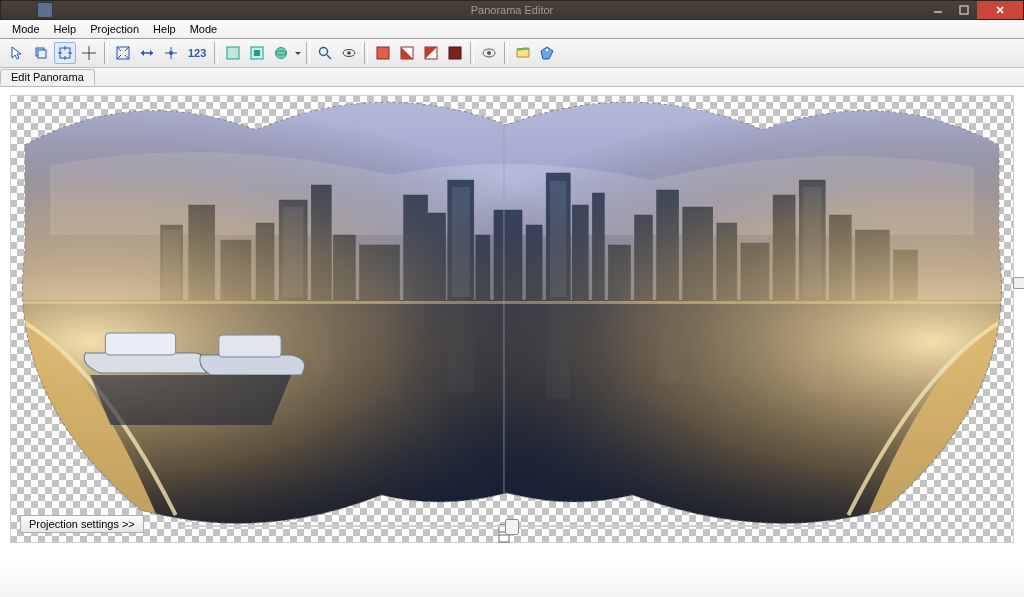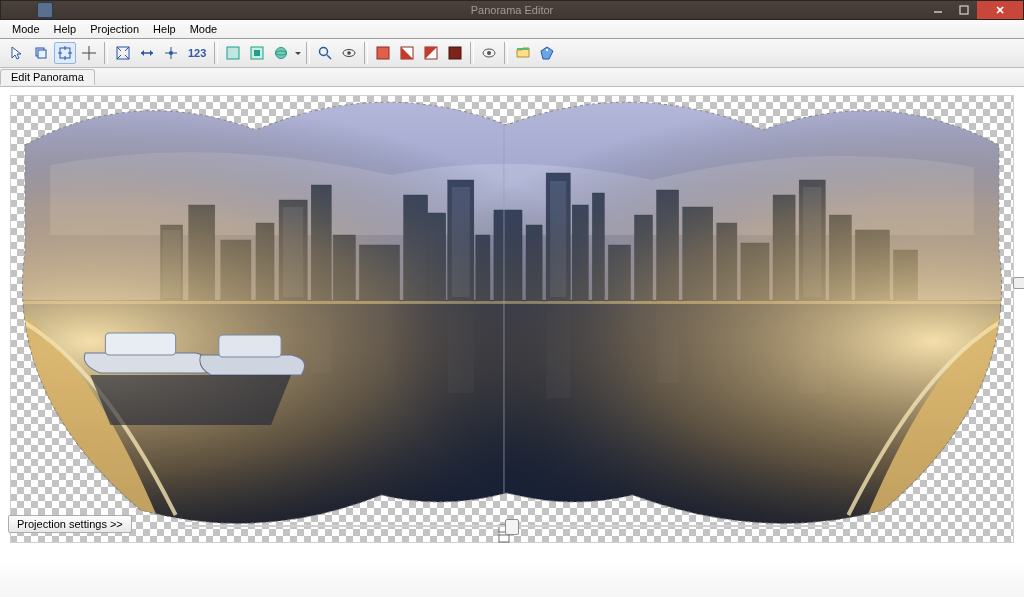--- a/index.html
+++ b/index.html
@@ -30,21 +30,21 @@
       linear-gradient(-45deg,#c3c3c3 25%,transparent 25%),
       linear-gradient(45deg,transparent 75%,#c3c3c3 75%),
       linear-gradient(-45deg,transparent 75%,#c3c3c3 75%);
     background-size:14px 14px;
     background-position:0 0,0 7px,7px -7px,-7px 0;
     box-shadow:inset 0 0 0 1px #cfcfcf;
   }
   .pano-svg{position:absolute;inset:0;width:100%;height:100%;}
   .vslider{position:absolute;right:1px;top:40px;width:8px;height:380px;}
   .vslider .thumb{position:absolute;left:-2px;width:12px;height:10px;background:#efefef;border:1px solid #9a9a9a;border-radius:2px;top:150px;}
-  .proj-btn{position:absolute;left:8px;bottom:28px;background:linear-gradient(#fdfdfd,#e7e7e7);border:1px solid #adadad;border-radius:2px;padding:2px 8px;font-size:11px;}
+  .proj-btn{position:absolute;left:20px;bottom:28px;background:linear-gradient(#fdfdfd,#e7e7e7);border:1px solid #adadad;border-radius:2px;padding:2px 8px;font-size:11px;}
   .hslider{position:absolute;left:180px;right:180px;bottom:12px;height:10px;}
   .hslider .track{position:absolute;left:0;right:0;top:4px;height:2px;background:#cfcfcf;}
   .hslider .thumb{position:absolute;top:-2px;width:12px;height:14px;background:#f3f3f3;border:1px solid #8f8f8f;border-radius:2px;left:50%;transform:translateX(-50%);}
 </style>
 </head>
 <body>
 
 <div class="titlebar">
   <div class="app-icon"></div>
   <div class="title">Panorama Editor</div>

